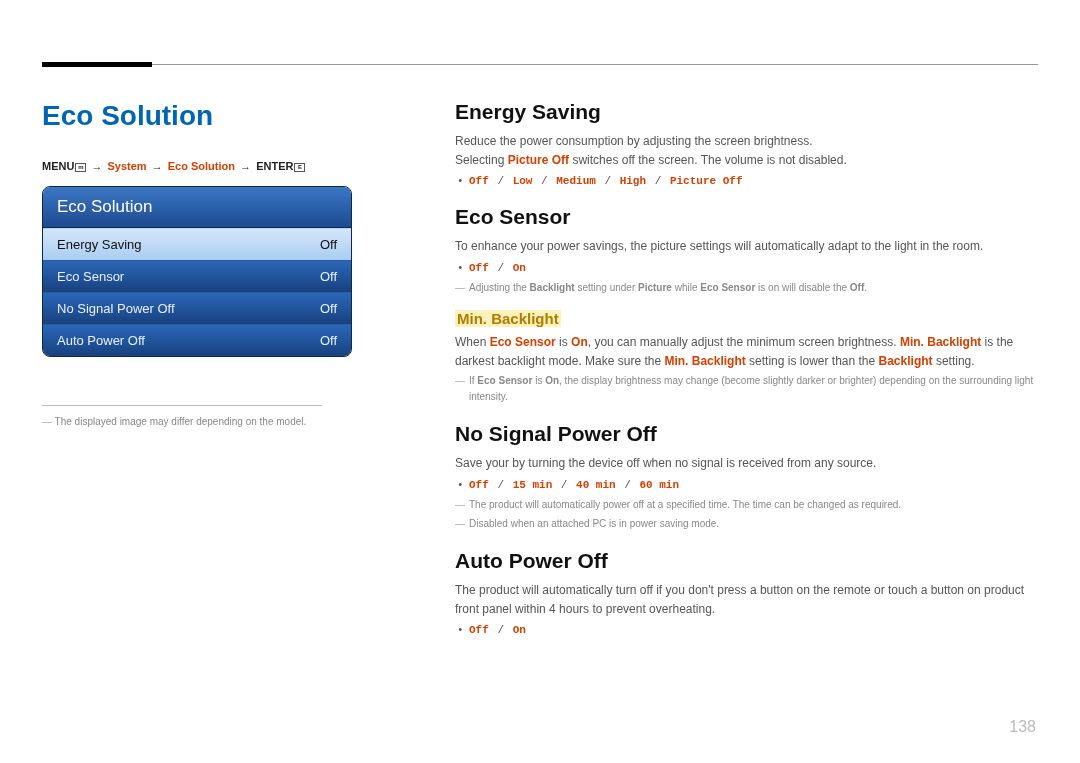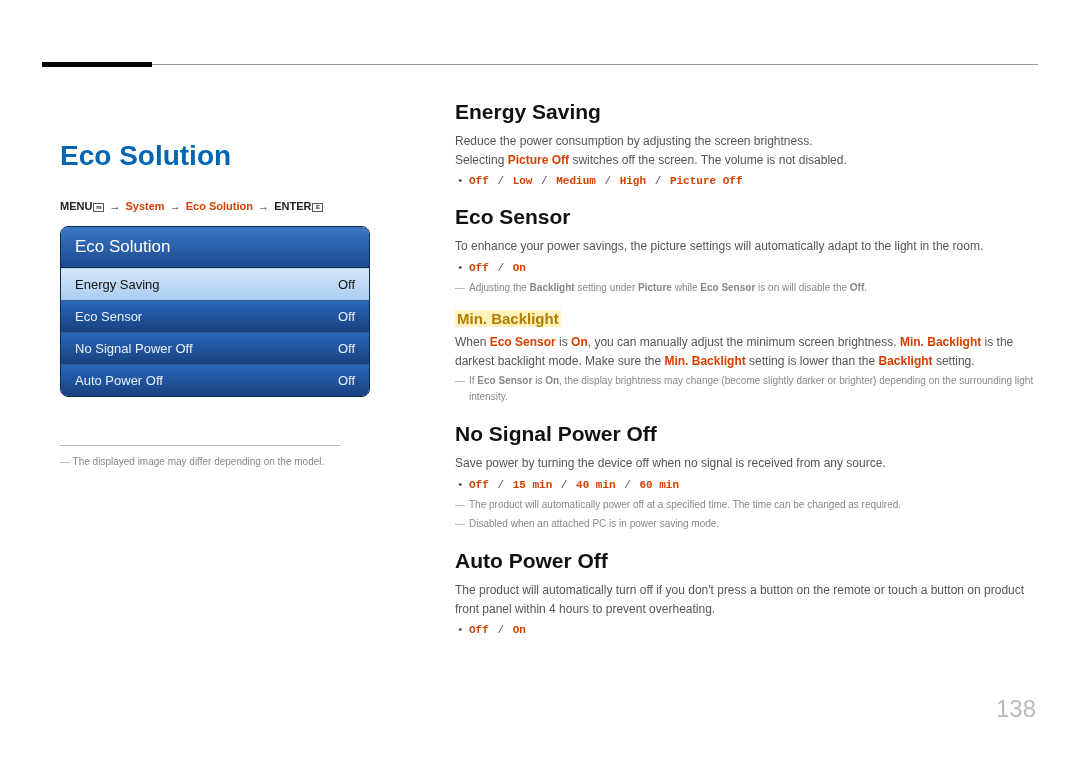--- a/index.html
+++ b/index.html
@@ -23,23 +23,22 @@
     position: absolute;
     top: 62px;
     left: 42px;
     width: 110px;
     height: 5px;
     background: #000;
   }
   .left-col {
     position: absolute;
     top: 100px;
-    left: 60px;
+    left: 42px;
     width: 340px;
-    margin-top: 40px;
   }
   .page-title {
     font-size: 28px;
     font-weight: 600;
     color: #0066b3;
     margin-bottom: 28px;
   }
   .breadcrumb {
     font-size: 11px;
     font-weight: 700;
@@ -143,23 +142,23 @@
     font-size: 15px;
     font-weight: 700;
     color: #b07d00;
     background: #fef1bb;
     display: inline-block;
     padding: 0 2px;
     margin: 12px 0 6px 0;
   }
   .page-num {
     position: absolute;
-    bottom: 40px;
+    bottom: 27px;
     right: 44px;
-    font-size: 24px;
+    font-size: 16px;
     color: #bbb;
     font-weight: 300;
   }
   .body-text .hl-b { font-weight:700; color:#d64000; }
 </style>
 </head>
 <body>
 
 <div class="top-rule"></div>
 <div class="top-bar"></div>
@@ -224,21 +223,21 @@
   <h3 class="sub-h">Min. Backlight</h3>
   <p class="body-text">
     <span>When </span><span class="hl-b">Eco Sensor</span><span> is </span><span class="hl-b">On</span><span>, you can manually adjust the minimum screen brightness. </span><span class="hl-b">Min. Backlight</span><span> is the darkest backlight mode. Make sure the </span><span class="hl-b">Min. Backlight</span><span> setting is lower than the </span><span class="hl-b">Backlight</span><span> setting.</span>
   </p>
   <p class="note">
     <span>If </span><span class="b">Eco Sensor</span><span> is </span><span class="b">On</span><span>, the display brightness may change (become slightly darker or brighter) depending on the surrounding light intensity.</span>
   </p>
 
   
   <h2 class="section-h">No Signal Power Off</h2>
-  <p class="body-text">Save power by turning the device off when no signal is received from any source.</p>
+  <p class="body-text">Save your by turning the device off when no signal is received from any source.</p>
   <div class="opt-line"><span class="opt">Off</span><span class="slash"> / </span><span class="opt">15 min</span><span class="slash"> / </span><span class="opt">40 min</span><span class="slash"> / </span><span class="opt">60 min</span></div>
   <p class="note">The product will automatically power off at a specified time. The time can be changed as required.</p>
   <p class="note">Disabled when an attached PC is in power saving mode.</p>
 
   
   <h2 class="section-h">Auto Power Off</h2>
   <p class="body-text">The product will automatically turn off if you don't press a button on the remote or touch a button on product front panel within 4 hours to prevent overheating.</p>
   <div class="opt-line"><span class="opt">Off</span><span class="slash"> / </span><span class="opt">On</span></div>
 
 </div>

